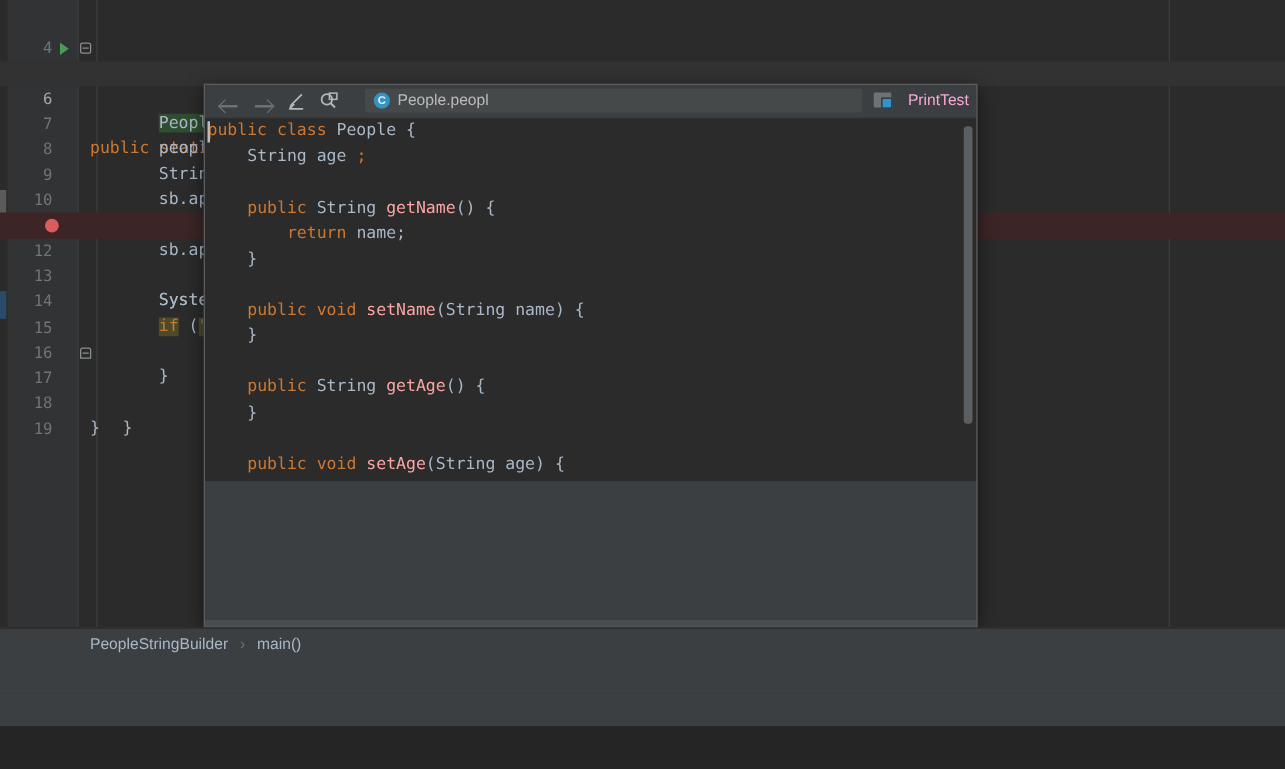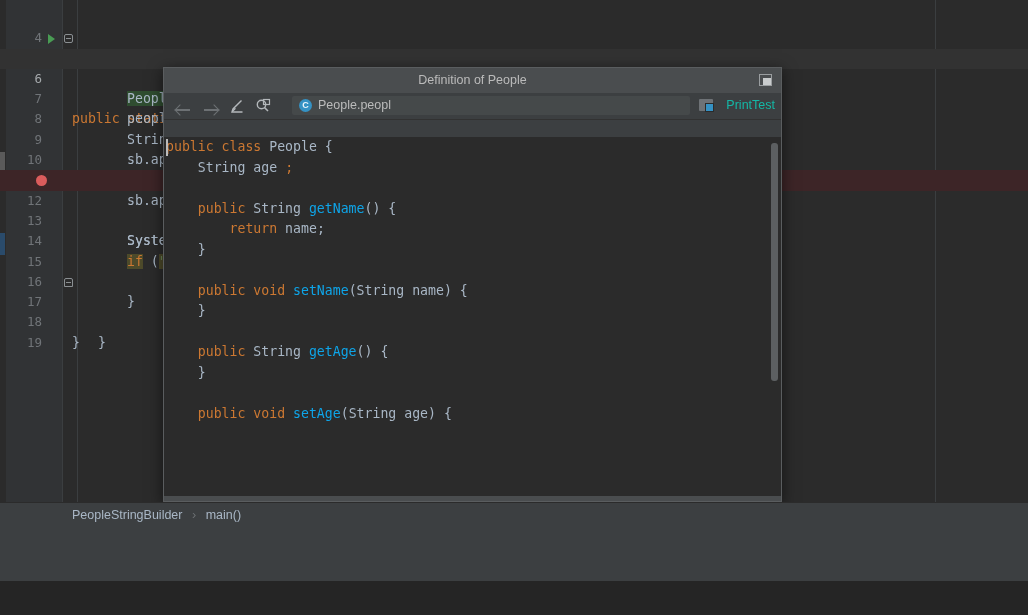--- a/index.html
+++ b/index.html
@@ -68,21 +68,21 @@
     border-bottom-left-radius: 0; border-bottom-right-radius: 0;
   }
   .breakpoint-dot {
     position: absolute; width: 11px; height: 11px; border-radius: 50%;
     background: #db5c5c;
   }
 
   
   .kw   { color: #cc7832; }
   .str  { color: #6a8759; }
-  .fn   { color: #0ea5e9; }
+  .fn   { color: #fca5a5; }
   .cmt  { color: #808080; }
   .id   { color: #a9b7c6; }
   .hl-green { background: #2f4d30; }
   .hl-match { background: #4d4a2a; margin-top: 20px; }
 
   
   .popup {
     position: absolute; left: 163px; top: 67px; width: 619px; height: 435px;
     background: #3c3f41; border: 1px solid #5a5d5f;
     box-shadow: 0 3px 14px rgba(0,0,0,0.55);
@@ -131,34 +131,34 @@
     color: #e8f4fb; font-size: 9px; line-height: 13px; text-align: center;
     font-family: "Liberation Sans", sans-serif; font-weight: bold;
   }
   .file-name {
     position: absolute; left: 26px; top: 1px;
     color: #bbbbbb; font-size: 12.5px; line-height: 17px;
     font-family: "Liberation Sans", sans-serif;
   }
   .module-label {
     position: absolute; right: 6px; top: 4px;
-    color: #14b8a6; font-size: 12.5px; line-height: 17px;
+    color: #f9a8d4; font-size: 12.5px; line-height: 17px;
     font-family: "Liberation Sans", sans-serif;
   }
   .module-icon {
     position: absolute; right: 68px; top: 6px; width: 14px; height: 12px;
     background: #6e7276; border-radius: 1px;
   }
   .module-icon::after {
     content:""; position:absolute; right:-1px; bottom:-1px; width:7px; height:7px;
     background:#3592c4; border: 1px solid #2b2b2b;
   }
 
   .popup-body {
-    position: relative; height: 382px; background: #2b2b2b; overflow: hidden; margin-top: 17px;
+    position: relative; height: 290px; background: #2b2b2b; overflow: hidden;
   }
   .pline {
     height: 20.5px; line-height: 20.5px; font-size: 13.2px;
     white-space: pre; color: #a9b7c6; padding-left: 2px;
   }
   .caret {
     position: absolute; left: 2px; top: 0px; width: 1.5px; height: 17px; background: #bbbbbb;
   }
   .popup-scrollbar {
     position: absolute; right: 3px; top: 6px; width: 7px; height: 238px;
@@ -295,24 +295,20 @@
 
       <div class="line">
         <span class="lnum">19</span>
       </div>
 
     </div>
   </div>
 
   <div class="popup">
 
-    <div class="popup-title">
-      <span>Definition of People</span>
-      <span class="popup-restore"></span>
-    </div>
 
     <div class="popup-toolbar">
       <span class="tb-icon" style="left:10px;">
         <span class="arrow-l" style="left:2px;"></span>
       </span>
       <span class="tb-icon" style="left:38px;">
         <span class="arrow-r" style="left:2px;"></span>
       </span>
       <span class="tb-icon" style="left:64px;">
         <svg width="18" height="18" viewBox="0 0 18 18">

